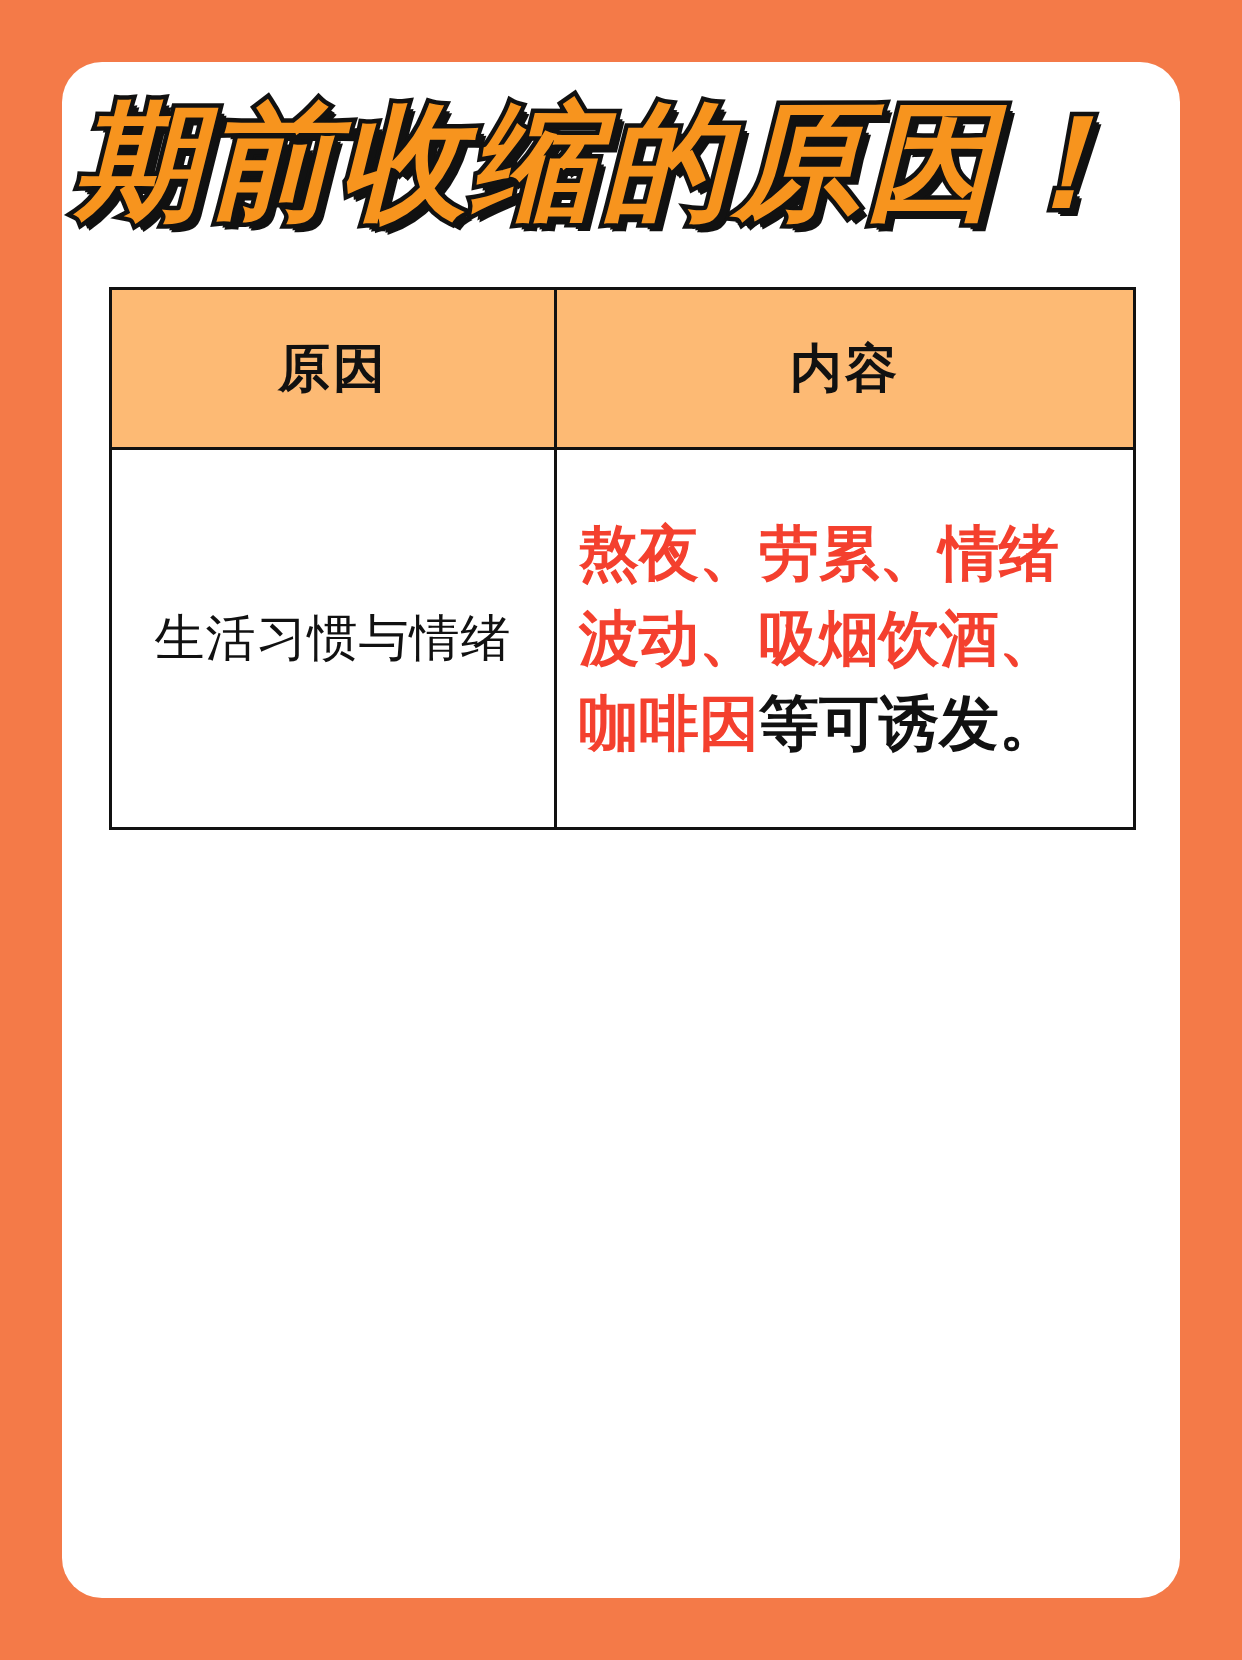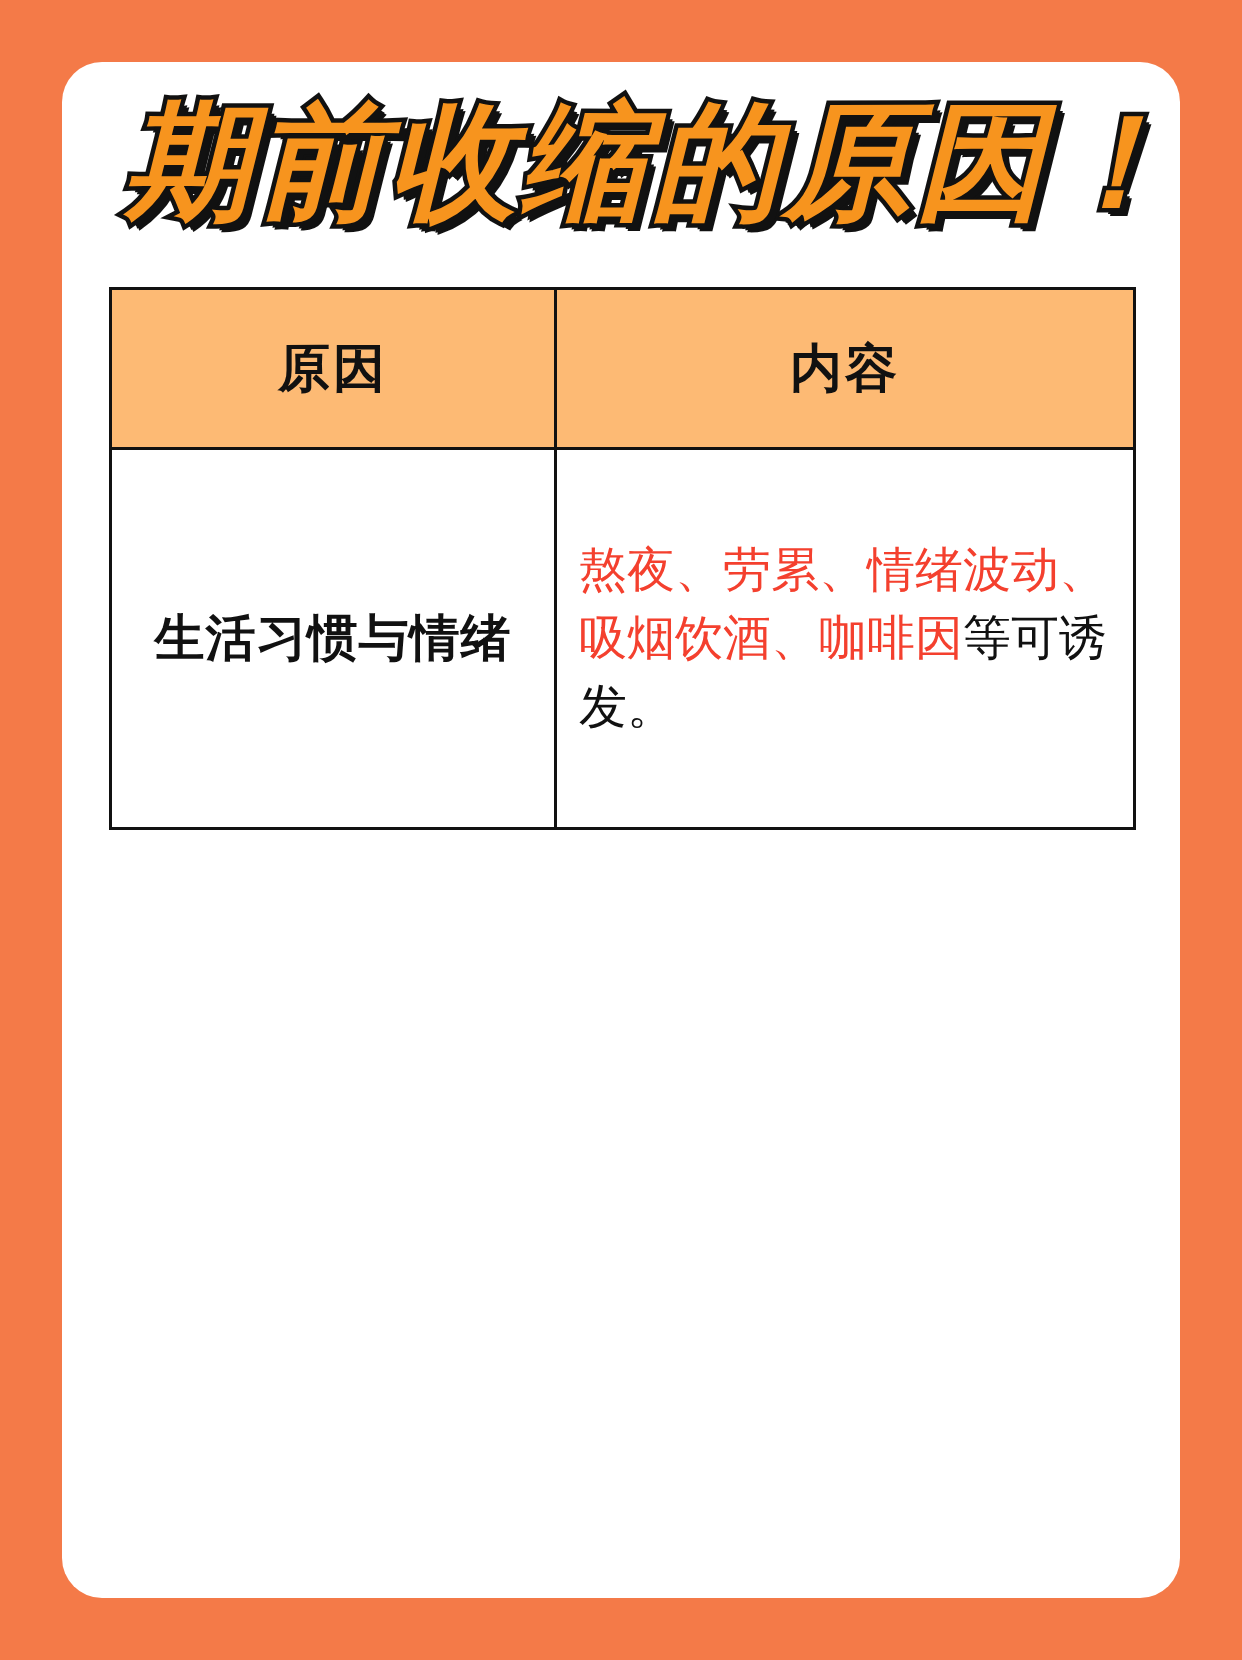--- a/index.html
+++ b/index.html
@@ -22,21 +22,22 @@
     background: #FFFFFF;
     border-radius: 40px;
     box-sizing: border-box;
     padding: 0;
   }
   .title-wrap {
     position: absolute;
     left: 0;
     top: 14px;
     width: 100%;
-    text-align: right;
+    text-align: left;
+    padding-left: 12px;
   }
   .title {
     display: inline-block;
     font-family: "DejaVu Sans", "Liberation Sans", sans-serif;
     font-size: 128px;
     font-weight: bold;
     font-style: italic;
     letter-spacing: 4px;
     color: #F7941E;
     -webkit-text-stroke: 9px #111111;
@@ -66,28 +67,28 @@
     font-size: 52px;
     font-weight: bold;
     color: #111111;
     letter-spacing: 3px;
   }
   col.c1 { width: 445px; }
   col.c2 { width: 579px; }
   td.cause {
     text-align: center;
     font-size: 50px;
-    font-weight: bold;
+    font-weight: normal;
     color: #111111;
     letter-spacing: 1px;
     padding: 10px 8px;
   }
   td.detail {
-    font-size: 48px;
-    font-weight: normal;
+    font-size: 60px;
+    font-weight: bold;
     color: #111111;
     line-height: 1.42;
     padding: 26px 20px 26px 22px;
     letter-spacing: 0px;
   }
   td.detail .hl {
     color: #F4402E;
   }
   tr.r1 td { height: 380px; }
   tr.r2 td { height: 270px; }

